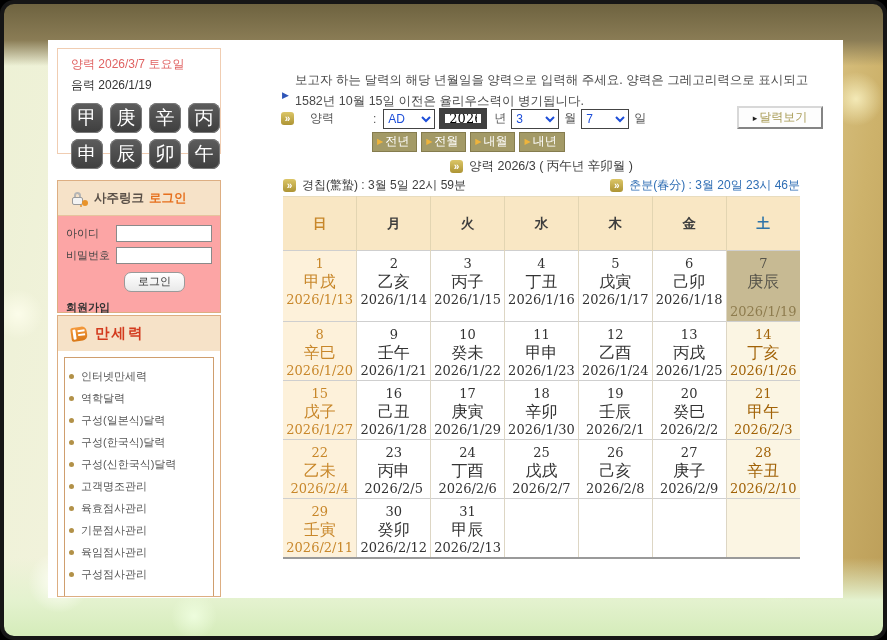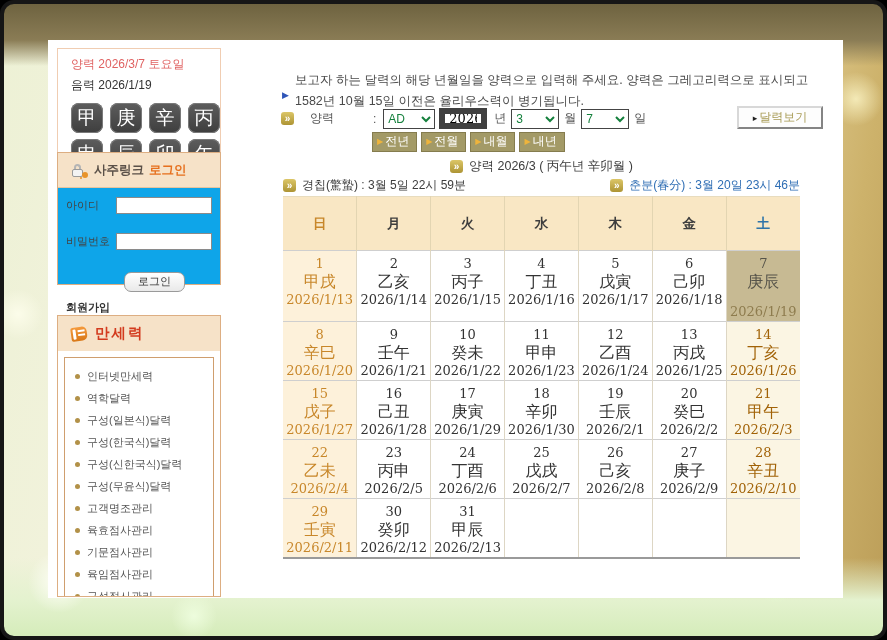--- a/index.html
+++ b/index.html
@@ -25,39 +25,39 @@
   
   .date-panel { position:absolute; left:9px; top:8px; width:164px; height:106px;
     border:1px solid #f0cdb2; background:#fff; padding:7px 0 0 13px; }
   .solar-date { color:#e06262; font-size:12px; margin-bottom:4px; }
   .lunar-date { color:#333; font-size:12px; margin-bottom:9px; }
   .pillars { display:grid; grid-template-columns:repeat(4,32px); grid-gap:6px 7px; }
   .pillar { width:32px; height:30px; border-radius:8px; color:#fff;
     background:linear-gradient(#5d5d5d,#3e3e3e); box-shadow:inset 0 0 0 1px #7a7a7a;
     font-family:"DejaVu Serif", serif; font-size:19px; display:flex; align-items:center; justify-content:center; }
 
-  .login-panel { position:absolute; left:9px; top:112px; width:164px; height:133px;
-    border:1px solid #ddae82; background:#0ea5e9; }
+  .login-panel { position:absolute; left:9px; top:140px; width:164px; height:133px;
+    border:1px solid #ddae82; background:#fca5a5; }
   .box-header { height:35px; background:#f6e2c8; border-bottom:1px solid #e6c49e;
     display:flex; align-items:center; padding-left:13px; }
   .brand { color:#5a5048; font-weight:bold; font-size:12.5px; margin-right:5px; }
   .brand-accent { color:#e6701e; font-weight:bold; font-size:12.5px; }
   .login-body { padding:9px 8px 0 8px; }
-  .form-row { display:flex; align-items:center; margin-bottom:19px; }
+  .form-row { display:flex; align-items:center; margin-bottom:5px; }
   .form-row label { width:52px; font-size:11px; color:#444; }
   .form-row input { width:96px; height:17px; border:1px solid #8a8a8a; font-size:11px; padding:0 2px; }
   .login-btn { margin:3px 0 0 58px; padding:1px 13px 2px; font-size:11px; color:#333;
     border:1px solid #9a9a9a; border-radius:7px; background:linear-gradient(#ffffff,#e9e9e9); cursor:pointer; }
   .signup { font-size:11px; font-weight:bold; color:#333; margin-top:8px; cursor:pointer; display:inline-block; }
 
   .menu-panel { position:absolute; left:9px; top:275px; width:164px; height:282px;
     border:1px solid #ddae82; background:#fff; overflow:hidden; }
   .menu-title { color:#d33b1e; font-weight:bold; font-size:14.5px; letter-spacing:2px; }
   .menu-list { position:absolute; left:6px; right:6px; top:41px; bottom:-4px;
-    border:1px solid #cf9e6e; background:#fff; list-style:none; padding:7px 0 0 10px; }
+    border:1px solid #cf9e6e; background:#fff; list-style:none; padding:7px 0 0 4px; }
   .menu-item { display:flex; align-items:center; height:22px; cursor:pointer; }
   .bullet { width:5px; height:5px; border-radius:50%; background:#b29148; margin-right:7px; flex:none; }
   .menu-item span.lbl { font-size:11px; color:#555; }
 
   
   .lock-icon { position:relative; width:15px; height:15px; margin-right:8px; }
   .lock-body { position:absolute; left:1px; top:6px; width:11px; height:8px; background:#f3f3f3;
     border:1px solid #9a9a9a; border-radius:2px; }
   .lock-shackle { position:absolute; left:3px; top:1px; width:7px; height:7px;
     border:2px solid #b5b5b5; border-bottom:none; border-radius:4px 4px 0 0; }
@@ -72,21 +72,21 @@
   
   .intro-arrow { position:absolute; left:41px; top:50px; color:#2f55b8; font-size:9px; }
   .intro { position:absolute; left:54px; top:30px; width:530px; font-size:12.5px;
     line-height:21px; color:#4a4a4a; }
   .sq-icon { width:13px; height:13px; border-radius:3px; flex:none;
     background:linear-gradient(#dcc667,#ad9434); color:#fff; font-size:10px; font-weight:bold;
     display:inline-flex; align-items:center; justify-content:center; line-height:1; }
   .date-form { position:absolute; left:40px; top:68px; width:545px; display:flex; align-items:center; font-size:12px; color:#555; }
   .date-form .lbl-yang { margin-left:16px; }
   .date-form .colon { margin-left:39px; margin-right:5px; }
-  .date-form select { height:20px; border:1px solid #444; background:#fff; font-size:12px; color:#15803d; margin:0 2px; }
+  .date-form select { height:20px; border:1px solid #444; background:#fff; font-size:12px; color:#1d4ed8; margin:0 2px; }
   .era-select { width:52px; } .md-select { width:48px; }
   .year-input { width:48px; height:21px; border:6px solid #404040; font-size:13px; padding:0 4px;
     font-family:"DejaVu Serif", serif; margin:0 4px 0 2px; }
   .unit { margin:0 3px; }
   .view-btn { position:absolute; left:496px; top:66px; width:86px; height:23px; background:#fdfdfd;
     border:2px outset #d8d8d8; font-size:12px; color:#a89b55; cursor:pointer; }
   .view-btn .tri { color:#222; font-size:9px; margin-right:2px; }
   .nav-row { position:absolute; left:131px; top:92px; display:flex; gap:4px; }
   .nav-btn { height:20px; padding:0 7px 2px 4px; background:#a39a67; border:1px solid #857c4e;
     color:#fff; font-size:12px; cursor:pointer; display:flex; align-items:center; }
@@ -184,24 +184,20 @@
           <li class="menu-item">
             <span class="bullet"></span>
             <span class="lbl">구성(한국식)달력</span>
           </li>
           <li class="menu-item">
             <span class="bullet"></span>
             <span class="lbl">구성(신한국식)달력</span>
           </li>
           <li class="menu-item">
             <span class="bullet"></span>
-            <span class="lbl">구성(무윤식)달력</span>
-          </li>
-          <li class="menu-item">
-            <span class="bullet"></span>
             <span class="lbl">고객명조관리</span>
           </li>
           <li class="menu-item">
             <span class="bullet"></span>
             <span class="lbl">육효점사관리</span>
           </li>
           <li class="menu-item">
             <span class="bullet"></span>
             <span class="lbl">기문점사관리</span>
           </li>

